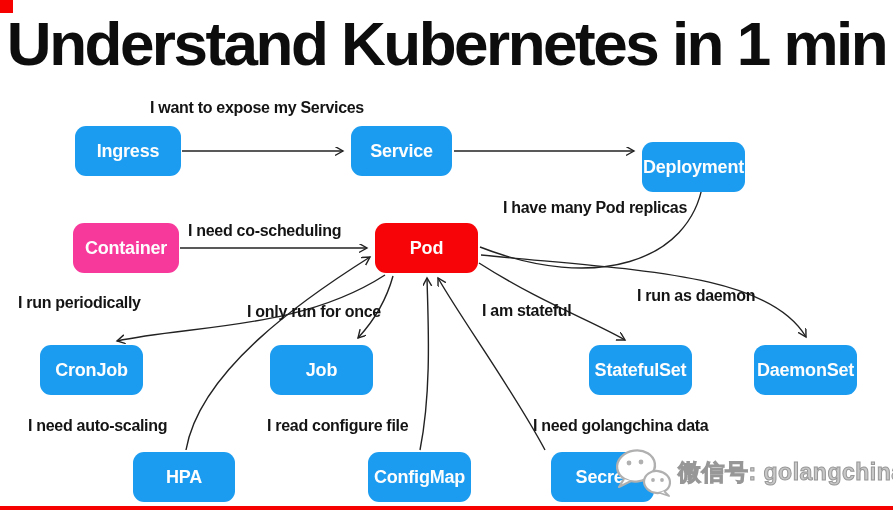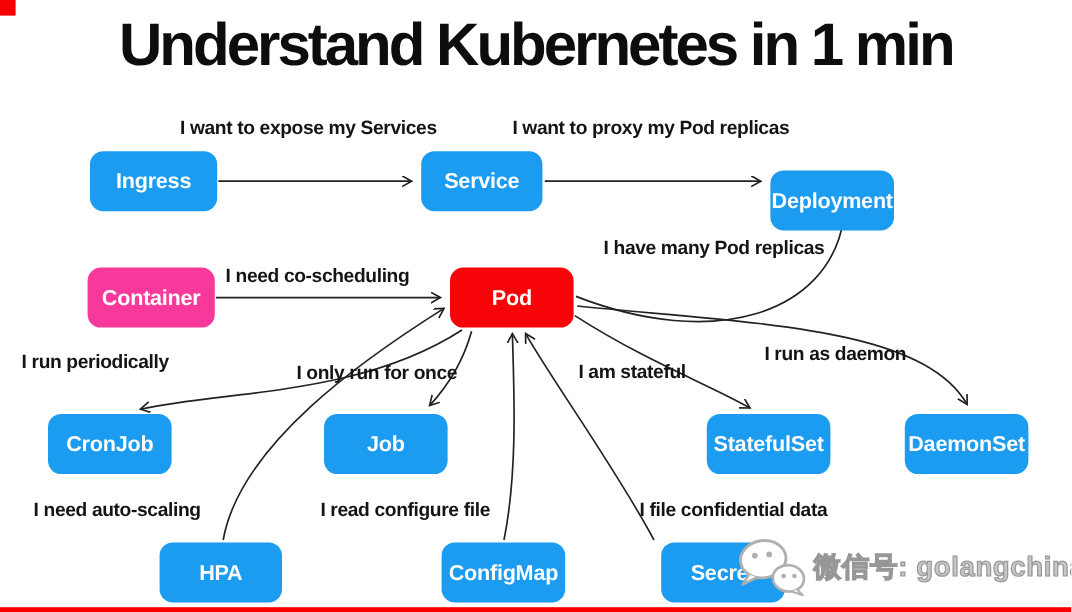--- a/index.html
+++ b/index.html
@@ -2,21 +2,21 @@
 <html><head>
 <meta charset="utf-8">
 <style>
   html,body{margin:0;padding:0;background:#ffffff;}
   .canvas{
     position:relative;width:893px;height:510px;background:#ffffff;overflow:hidden;
     font-family:"Liberation Sans",sans-serif;
   }
   .page-title{
     position:absolute;left:0;right:0;top:8px;margin:0;text-align:center;
-    font-size:50px;font-weight:bold;letter-spacing:-2.5px;color:#0d0d0d;
+    font-size:62px;font-weight:bold;letter-spacing:-2.5px;color:#0d0d0d;
   }
   .node{
     position:absolute;height:50px;border-radius:11px;
     display:flex;align-items:center;justify-content:center;
     color:#fdfdfd;font-weight:bold;font-size:18px;letter-spacing:-0.2px;
   }
   .node.blue{background:#1b9cf0;}
   .node.red{background:#f70409;}
   .node.pink{background:#f8399c;}
   .elabel{
@@ -57,30 +57,29 @@
     <path d="M 481,255 C 630,270 768,272 806,337" marker-end="url(#ah)"></path>
     <path d="M 479,263 C 540,302 590,320 625,340" marker-end="url(#ah)"></path>
     <path d="M 393,276 C 385,305 370,325 358,338" marker-end="url(#ah)"></path>
     <path d="M 385,275 C 300,330 190,325 117,341" marker-end="url(#ah)"></path>
     <path d="M 186,450 C 200,370 305,298 370,257" marker-end="url(#ah)"></path>
     <path d="M 420,450 C 432,390 428,320 427,278" marker-end="url(#ah)"></path>
     <path d="M 545,450 C 513,390 462,320 438,278" marker-end="url(#ah)"></path>
   </svg>
 
   <div class="elabel" style="left:150px;top:99px;">I want to expose my Services</div>
-  <div class="elabel" style="left:427px;top:99px;">I want to proxy my Pod replicas</div>
   <div class="elabel" style="left:503px;top:199px;">I have many Pod replicas</div>
   <div class="elabel" style="left:18px;top:294px;">I run periodically</div>
   <div class="elabel" style="left:188px;top:222px;">I need co-scheduling</div>
   <div class="elabel" style="left:247px;top:303px;">I only run for once</div>
   <div class="elabel" style="left:482px;top:302px;">I am stateful</div>
   <div class="elabel" style="left:637px;top:287px;">I run as daemon</div>
   <div class="elabel" style="left:28px;top:417px;">I need auto-scaling</div>
   <div class="elabel" style="left:267px;top:417px;">I read configure file</div>
-  <div class="elabel" style="left:533px;top:417px;">I file confidential data</div>
+  <div class="elabel" style="left:533px;top:417px;">I need golangchina data</div>
 
   <div class="node blue" style="left:75px;top:126px;width:106px;">Ingress</div>
   <div class="node blue" style="left:351px;top:126px;width:101px;">Service</div>
   <div class="node blue" style="left:642px;top:126px;width:103px;margin-top:16px;">Deployment</div>
   <div class="node pink" style="left:73px;top:223px;width:106px;">Container</div>
   <div class="node red" style="left:375px;top:223px;width:103px;">Pod</div>
   <div class="node blue" style="left:40px;top:345px;width:103px;">CronJob</div>
   <div class="node blue" style="left:589px;top:345px;width:103px;">StatefulSet</div>
   <div class="node blue" style="left:270px;top:345px;width:103px;">Job</div>
   <div class="node blue" style="left:754px;top:345px;width:103px;">DaemonSet</div>

